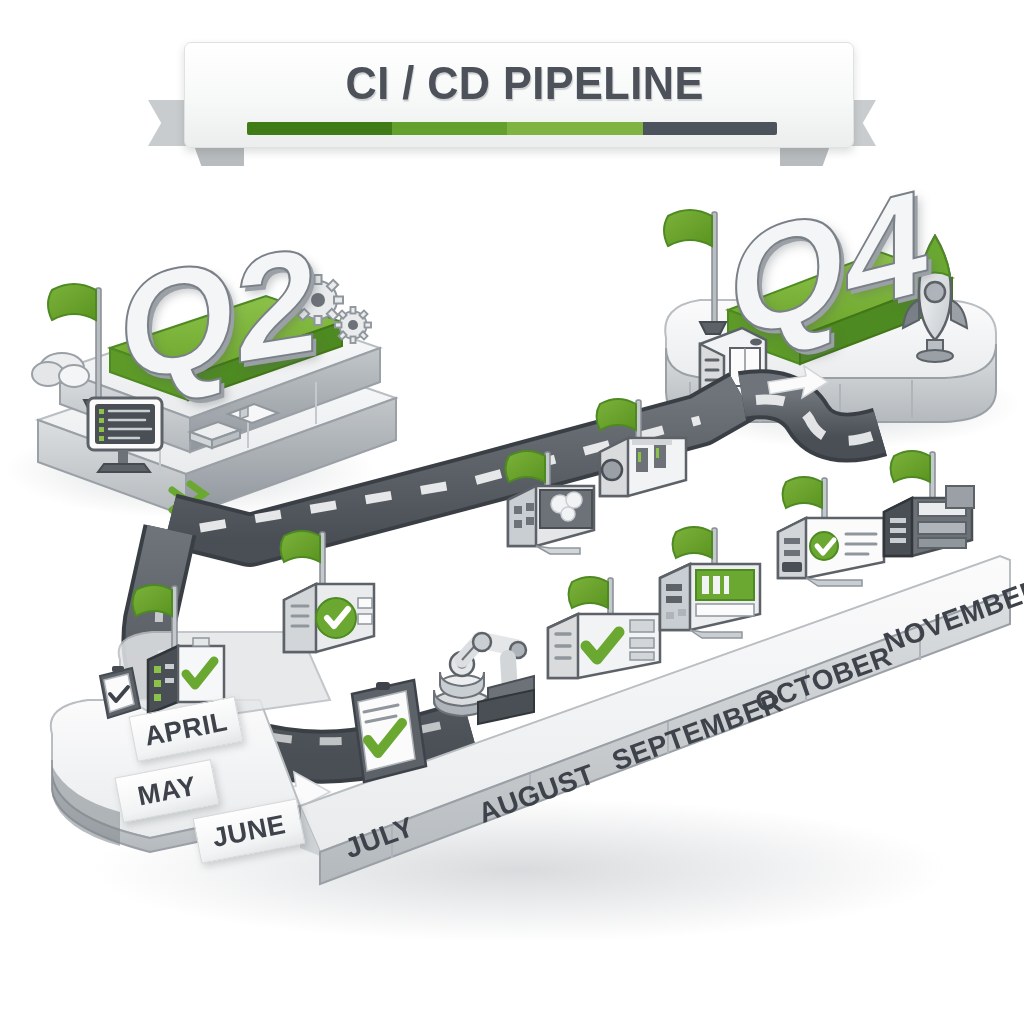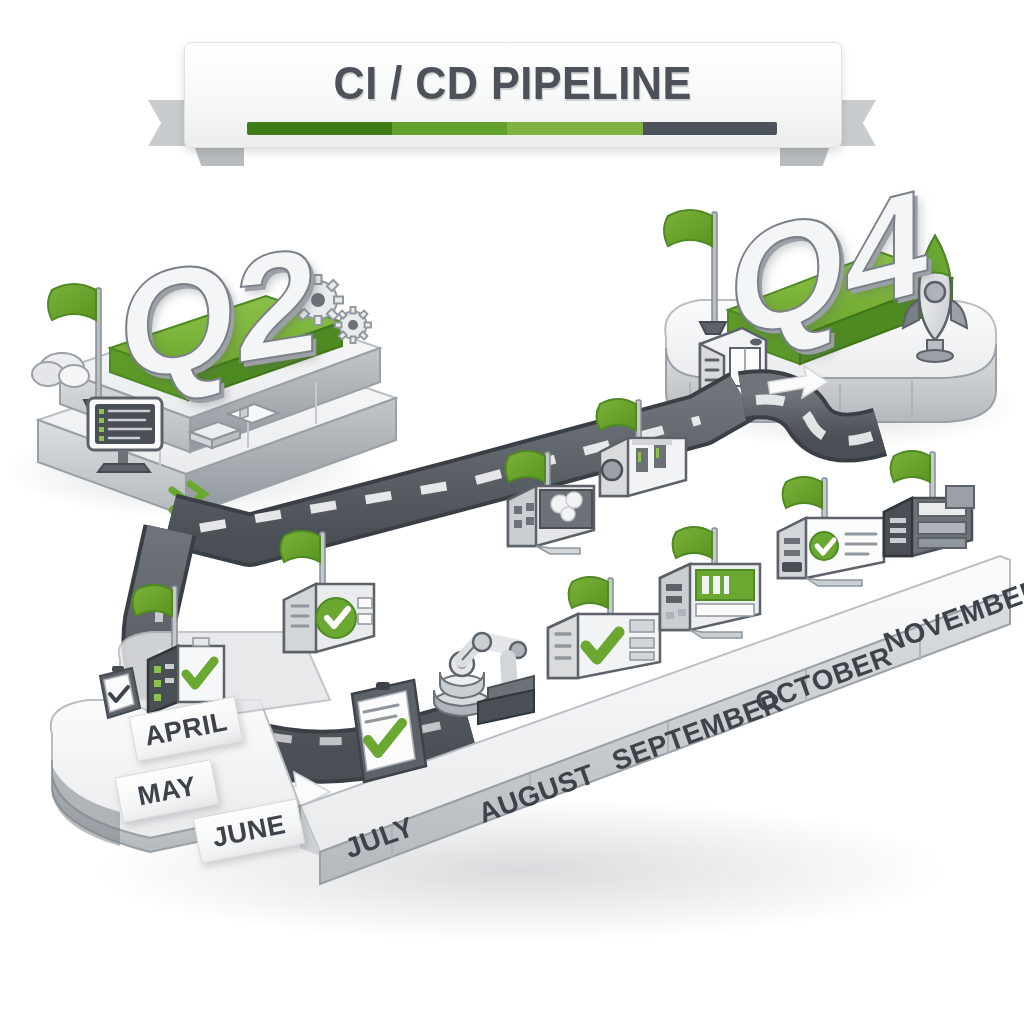--- a/index.html
+++ b/index.html
@@ -25,21 +25,21 @@
   .banner-fold{
     position:absolute;top:104px;width:52px;height:26px;background:#b9bcbe;
   }
   .banner-fold.left{left:44px;clip-path:polygon(0 0,100% 0,100% 100%,18% 100%);}
   .banner-fold.right{right:44px;clip-path:polygon(0 0,100% 0,82% 100%,0 100%);}
   .banner-card{
     position:absolute;left:36px;top:6px;width:656px;height:104px;
     background:linear-gradient(180deg,#ffffff 0%,#f7f8f8 55%,#eceeee 100%);
     border:1px solid #dfe1e2;border-radius:7px;
     box-shadow:0 4px 9px rgba(80,85,90,.20);
-    display:flex;flex-direction:column;align-items:center;justify-content:flex-start;
+    display:flex;flex-direction:column;align-items:center;justify-content:flex-start;padding-left:12px;
   }
   .banner-title{
     margin-top:12px;
     font-family:"Liberation Sans Narrow","Liberation Sans",sans-serif;
     font-weight:bold;font-size:47px;letter-spacing:.5px;
     color:#4d525a;
     text-shadow:1px 2px 1px rgba(150,155,160,.45);
     transform:scaleX(.92);
   }
   .progress{

